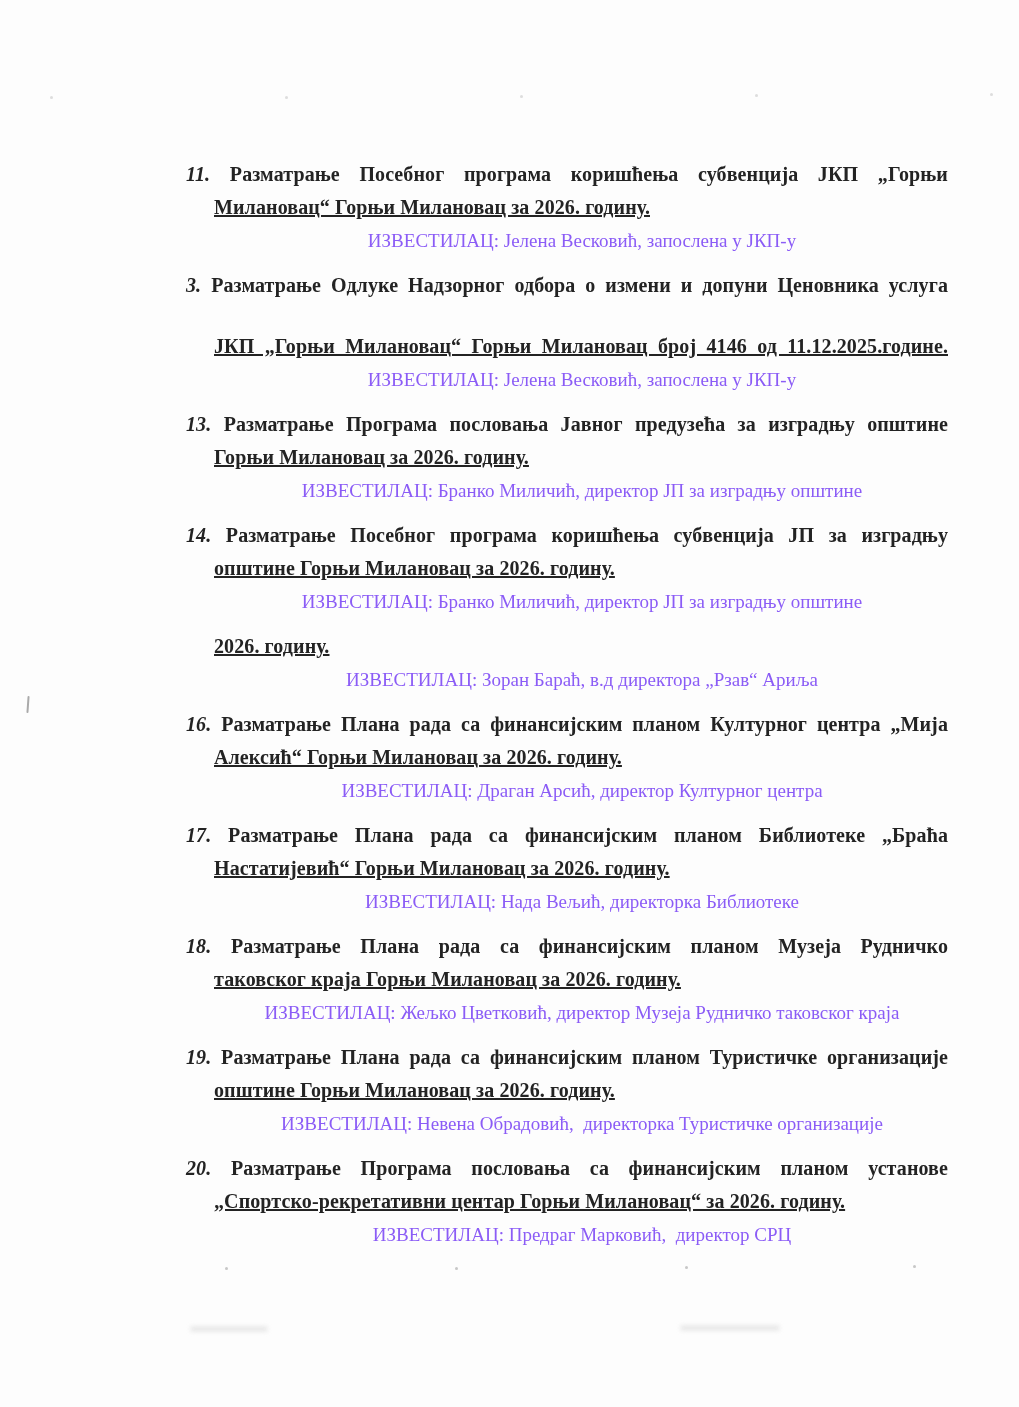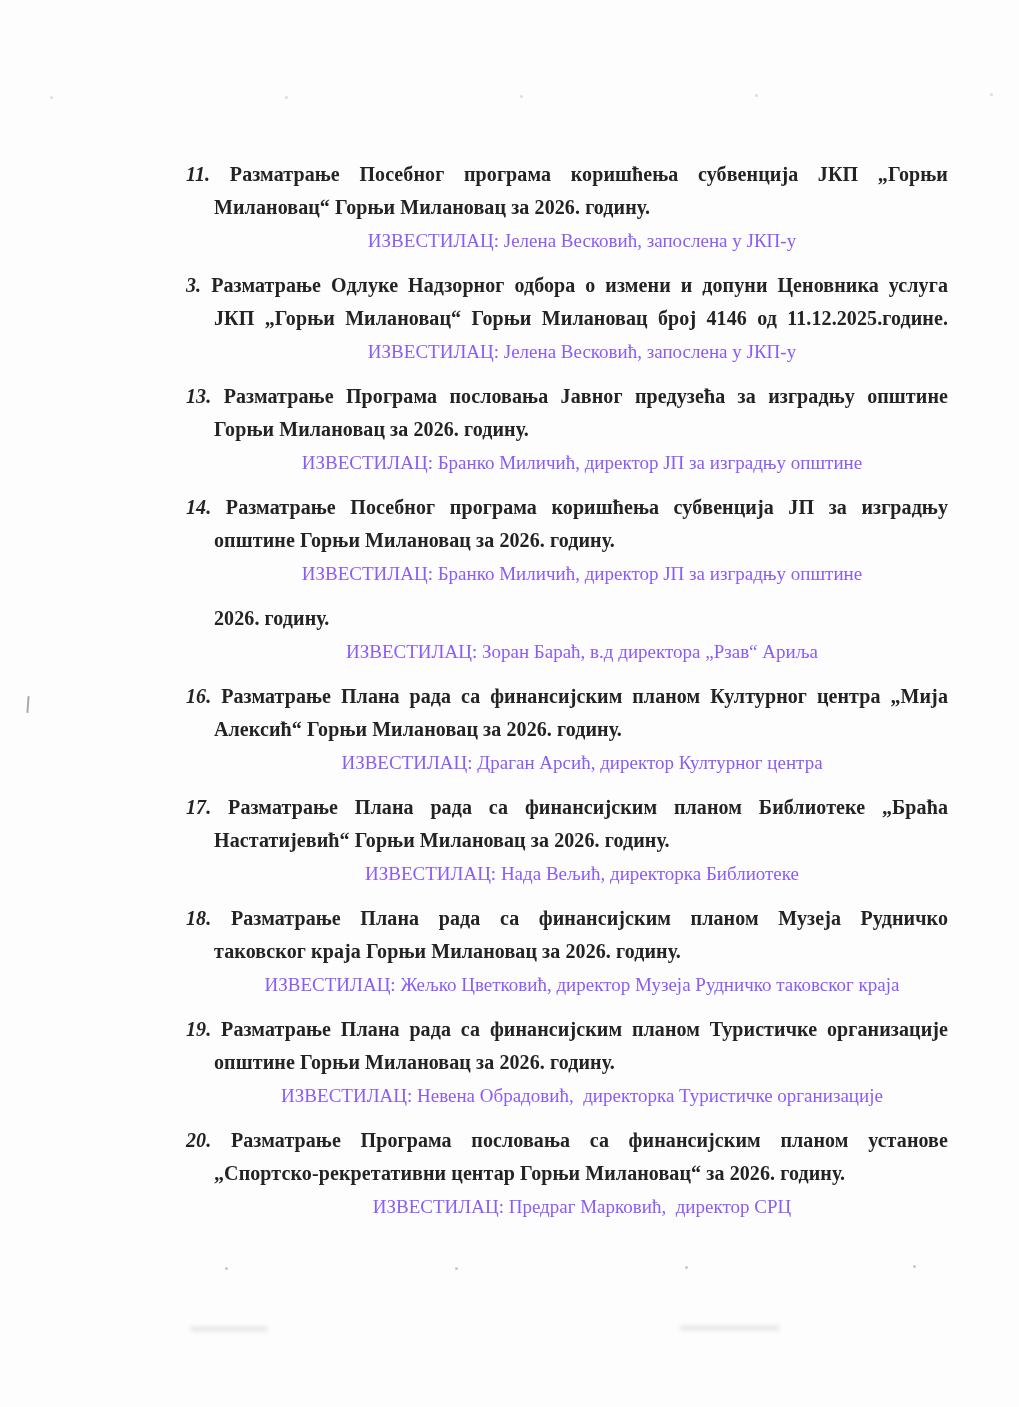--- a/index.html
+++ b/index.html
@@ -20,22 +20,22 @@
     font-size:20px;
     line-height:33px;
     color:#232323;
     letter-spacing:.1px;
   }
   .l1{
     text-indent:-28px;
     text-align:justify;
     text-align-last:justify;
   }
-  .l2{text-align:left;}
-  .l2.fill{text-align:justify;text-align-last:justify;}
+  .l2{text-align:left;text-decoration:underline;}
+  .l2.fill{text-align:justify;text-align-last:justify;margin-top:28px;}
   .num{font-weight:700;font-style:italic;}
   .reporter{
     padding-left:30px;
     font-weight:400;
     font-size:19px;
     line-height:33px;
     color:#8b5cf6;
     white-space:pre-wrap;
     text-align:center;
   }

